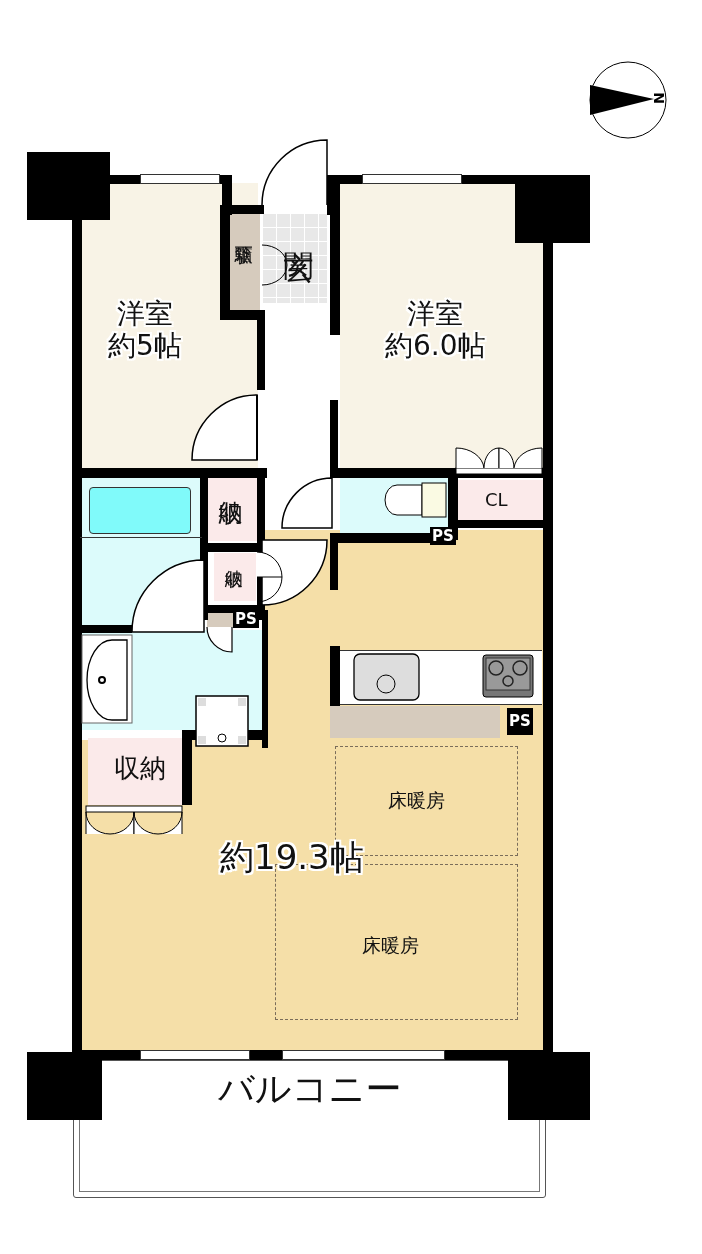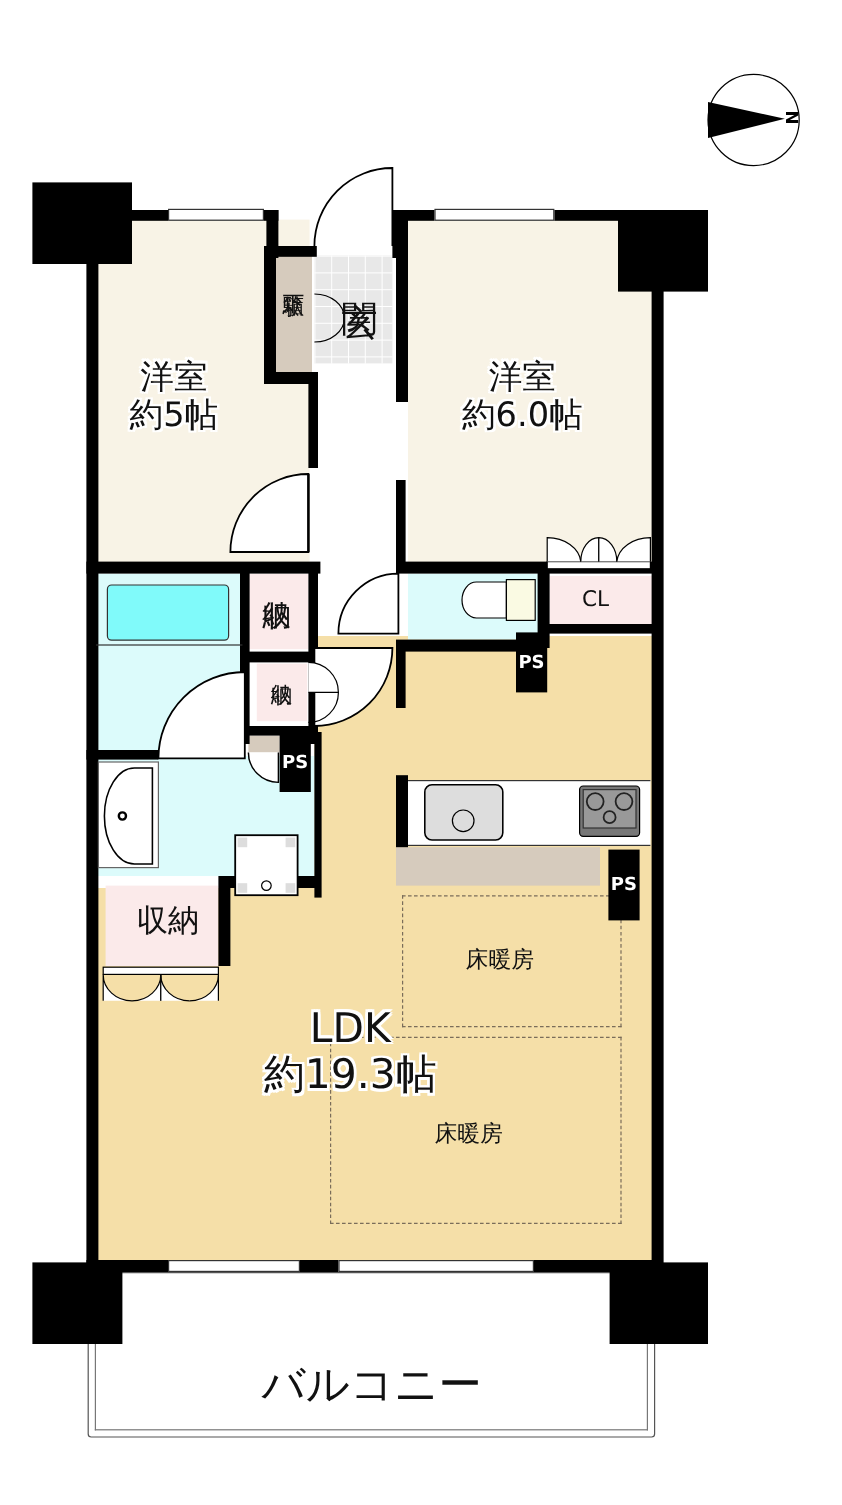--- a/index.html
+++ b/index.html
@@ -5,21 +5,21 @@
   html,body{margin:0;padding:0;background:#fff;}
   body{width:702px;height:1254px;position:relative;overflow:hidden;font-family:"DejaVu Sans","Liberation Sans",sans-serif;}
   .abs{position:absolute;}
   .wall{position:absolute;background:#000;}
   .room{position:absolute;}
   .label{position:absolute;color:#111;text-align:center;white-space:nowrap;line-height:1.15;
     text-shadow:-2px -2px 0 #fff,2px -2px 0 #fff,-2px 2px 0 #fff,2px 2px 0 #fff,0 2px 0 #fff,0 -2px 0 #fff,2px 0 0 #fff,-2px 0 0 #fff;}
   .vert{writing-mode:vertical-rl;text-orientation:upright;letter-spacing:0;}
   .win{position:absolute;background:#fff;border:1.5px solid #333;box-sizing:border-box;}
   .dash{position:absolute;border:1.5px dashed #7a6d5a;box-sizing:border-box;}
-  .ps{position:absolute;background:#000;color:#fff;font-weight:bold;font-size:15px;line-height:18px;padding:16px 2px;}
+  .ps{position:absolute;background:#000;color:#fff;font-weight:bold;font-size:15px;line-height:18px;padding:0 2px;}
   svg{position:absolute;overflow:visible;}
 </style>
 </head>
 <body>
 
 <div class="abs" style="left:588px;top:60px;width:80px;height:80px;">
   <svg width="80" height="80" viewBox="0 0 80 80">
     <circle cx="40" cy="40" r="38" fill="#fff" stroke="#000" stroke-width="1"></circle>
     <polygon points="2,25 66,39 2,55" fill="#000"></polygon>
   </svg>
@@ -203,17 +203,16 @@
 <div class="label" style="left:485px;top:490px;font-size:18px;text-shadow:none;">CL</div>
 
 <div class="ps" style="left:430px;top:527px;">PS</div>
 <div class="ps" style="left:233px;top:610px;">PS</div>
 <div class="ps" style="left:507px;top:708px;height:27px;line-height:27px;">PS</div>
 
 <div class="label" style="left:388px;top:790px;font-size:19px;text-shadow:none;">床暖房</div>
 <div class="label" style="left:362px;top:935px;font-size:19px;text-shadow:none;">床暖房</div>
 
 <div class="label" style="left:220px;top:838px;font-size:34px;">
-  <div>LDK</div>
   <div>約19.3帖</div>
 </div>
 
-<div class="label" style="left:218px;top:1134px;font-size:36px;text-shadow:none;">バルコニー</div>
+<div class="label" style="left:218px;top:1068px;font-size:36px;text-shadow:none;">バルコニー</div>
 
 </body></html>

